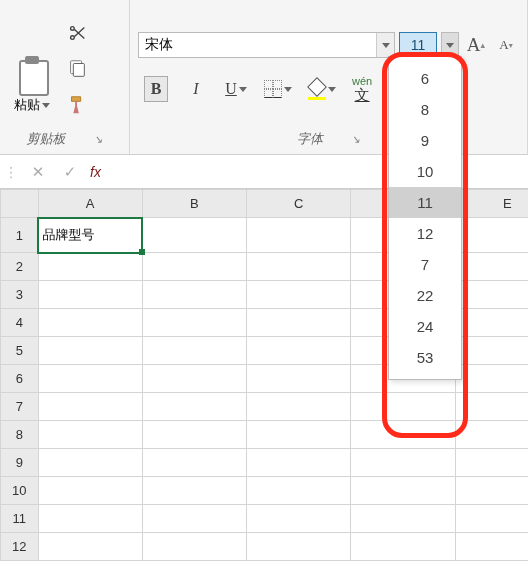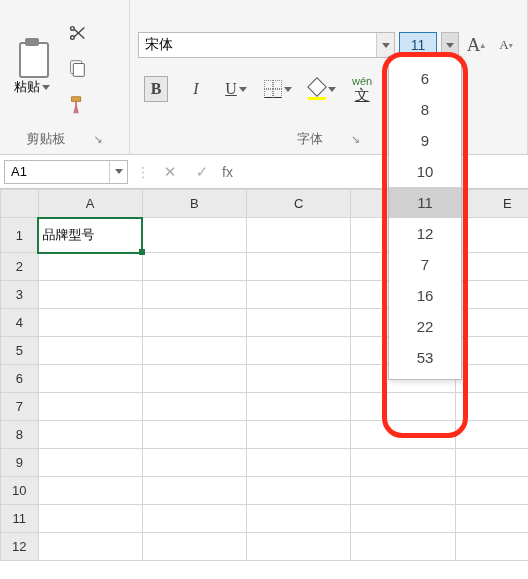--- a/index.html
+++ b/index.html
@@ -27,28 +27,29 @@
   .group-body { flex: 1; display: flex; flex-direction: column; justify-content: center; }
   .group-label {
     text-align: right;
     font-size: 13px;
     color: #666;
     padding: 4px 0 6px 0;
     display: flex;
     justify-content: center;
     align-items: center;
     gap: 28px;
+    font-style: italic;
   }
   .launcher {
     font-size: 11px;
     color: #888;
   }
   
   .clip-group { width: 130px; }
-  .clip-row { display: flex; align-items: center; gap: 2px; }
+  .clip-row { display: flex; align-items: flex-end; gap: 2px; }
   .paste-btn {
     width: 56px;
     display: flex;
     flex-direction: column;
     align-items: center;
     padding: 4px 2px;
     gap: 2px;
   }
   .paste-icon {
     width: 34px; height: 40px;
@@ -235,21 +236,21 @@
     border-left:1px solid #ccc;
     display:flex;align-items:center;justify-content:center;
   }
   .fbar-sep {
     color: #bbb; font-size: 14px;
   }
   .fbar-btn {
     color: #aaa; font-size: 15px;
     width: 24px; text-align:center;
   }
-  .fx-label { color:#737373; font-size:14px;}
+  .fx-label { font-style: italic; color:#7f1d1d; font-size:14px;}
   .formula-input {
     flex:1; height:24px;
   }
   
   .grid-area {
     position: relative;
     height: calc(579px - 155px - 34px);
     overflow: hidden;
   }
   table.grid {
@@ -423,26 +424,20 @@
       </div>
     </div>
     <div class="group-label">
       <span>字体</span>
       <span class="launcher">↘</span>
     </div>
   </div>
 </div>
 
 <div class="fbar">
-  <div class="namebox">
-    <span>A1</span>
-    <span class="dd">
-        <span class="chev"></span>
-      </span>
-  </div>
   <span class="fbar-sep">⋮</span>
   <span class="fbar-btn">✕</span>
   <span class="fbar-btn">✓</span>
   <span class="fx-label">fx</span>
   <div class="formula-input"></div>
 </div>
 
 <div class="grid-area">
   <table class="grid">
     <thead>
@@ -557,18 +552,18 @@
 </div>
 
 <div class="size-dropdown" id="size-dd">
     <div class="size-item">6</div>
     <div class="size-item">8</div>
     <div class="size-item">9</div>
     <div class="size-item">10</div>
     <div class="size-item sel">11</div>
     <div class="size-item">12</div>
     <div class="size-item">7</div>
-    <div class="size-item">16</div>
     <div class="size-item">22</div>
+    <div class="size-item">24</div>
     <div class="size-item">53</div>
   </div>
 
 <div class="highlight-ring"></div>
 
 </body></html>

